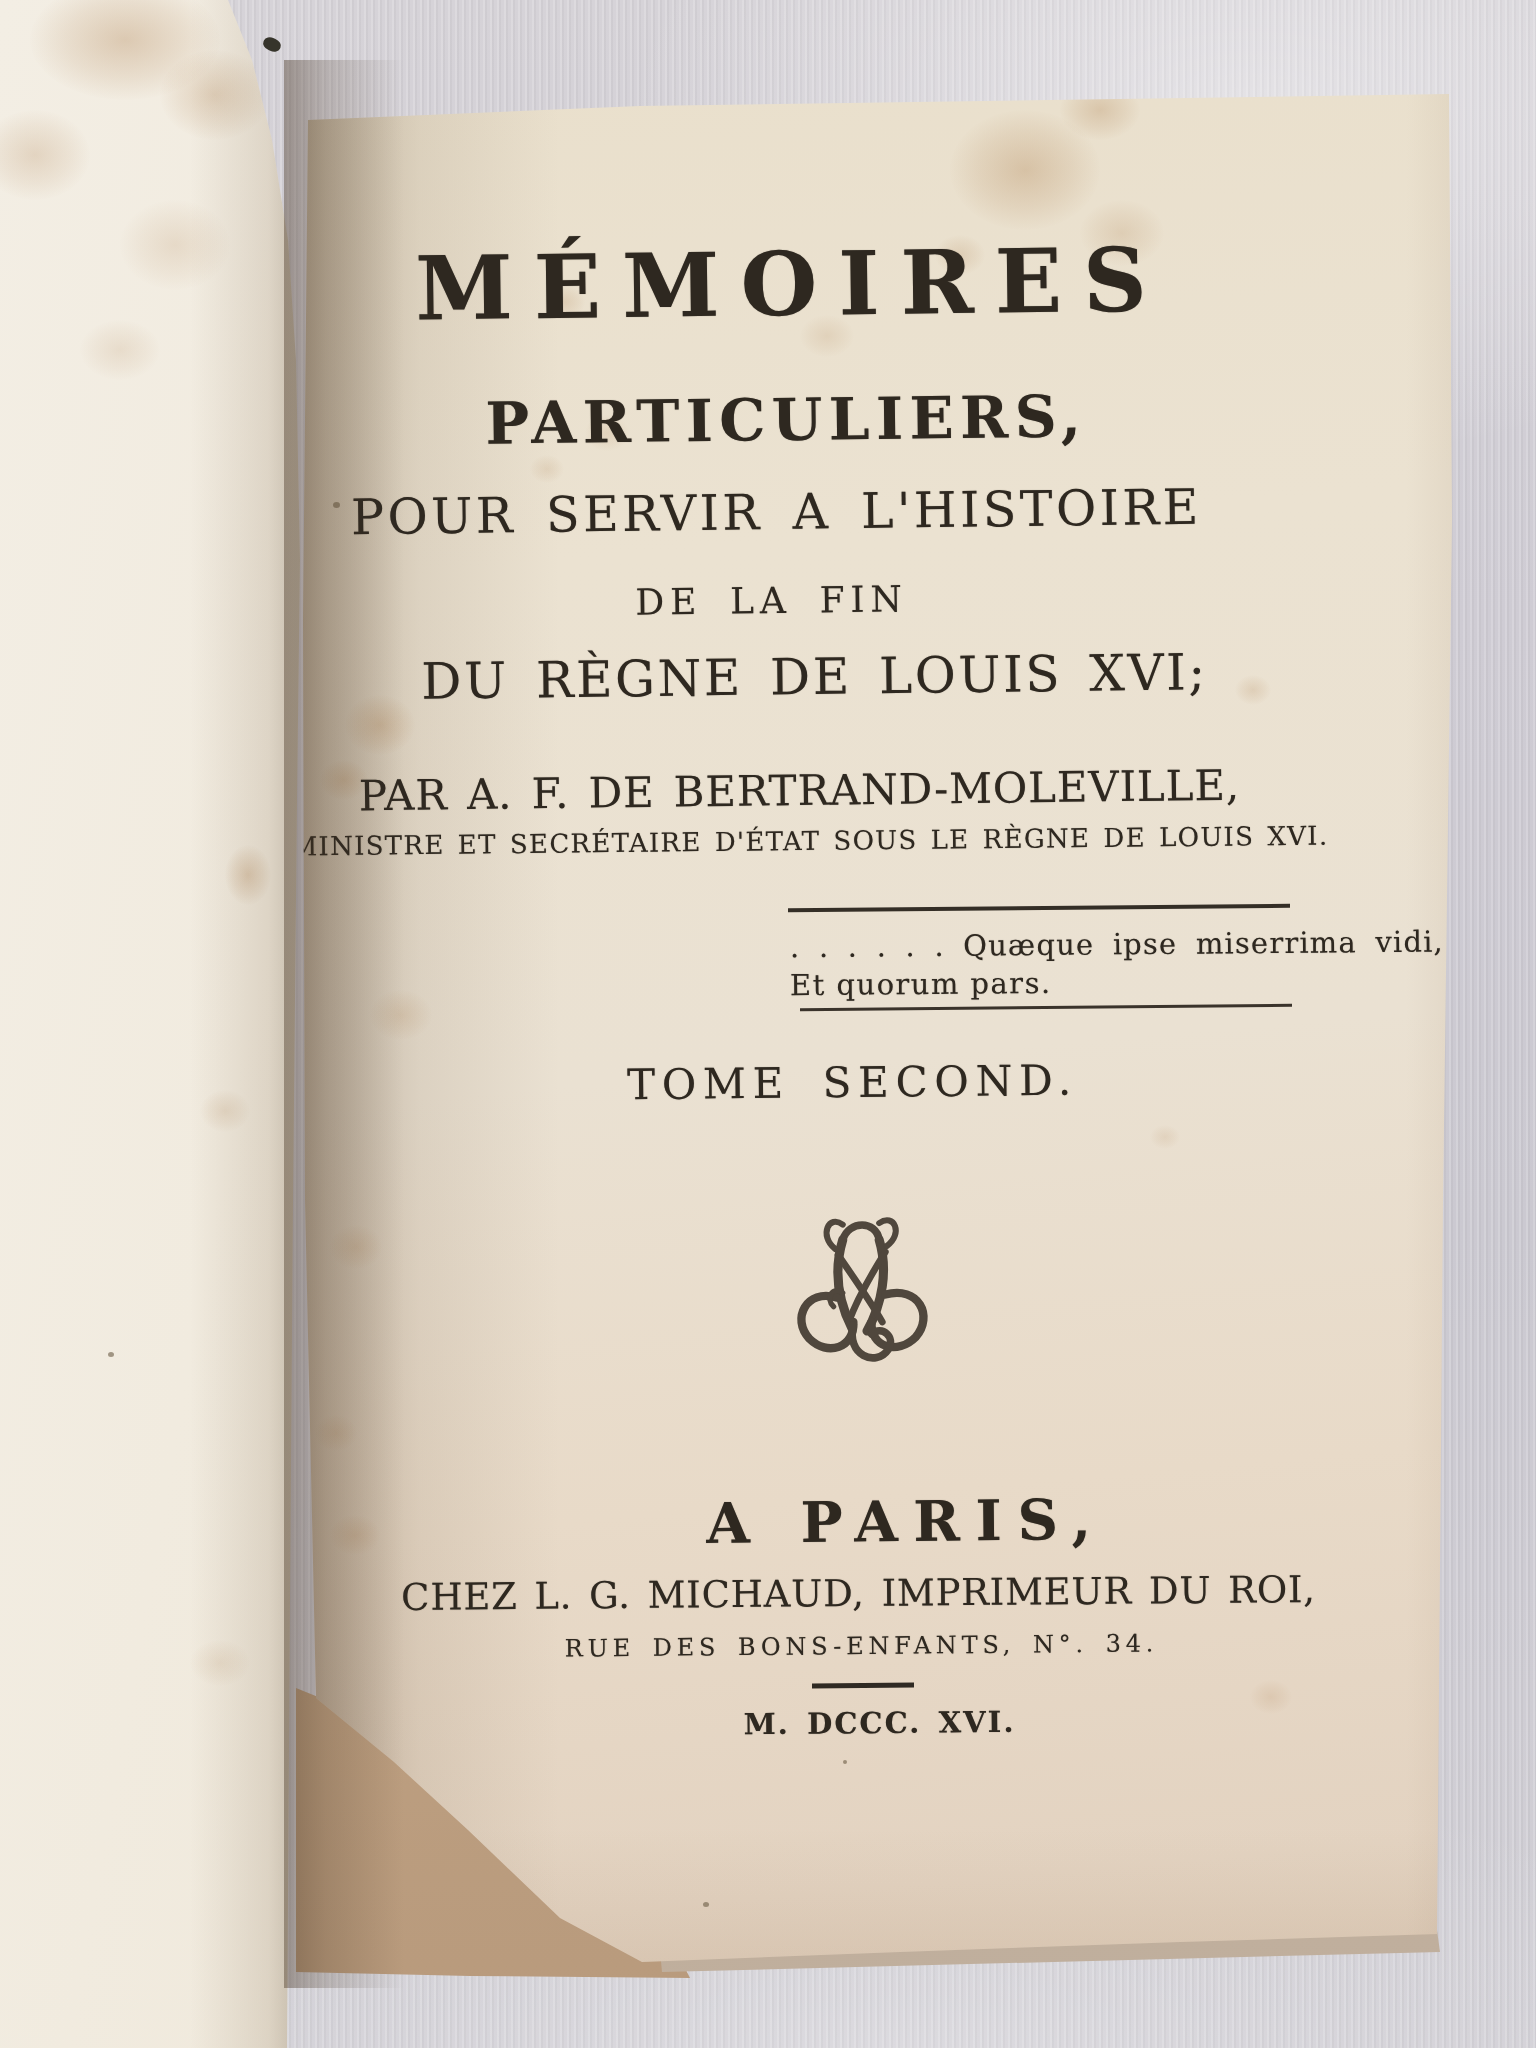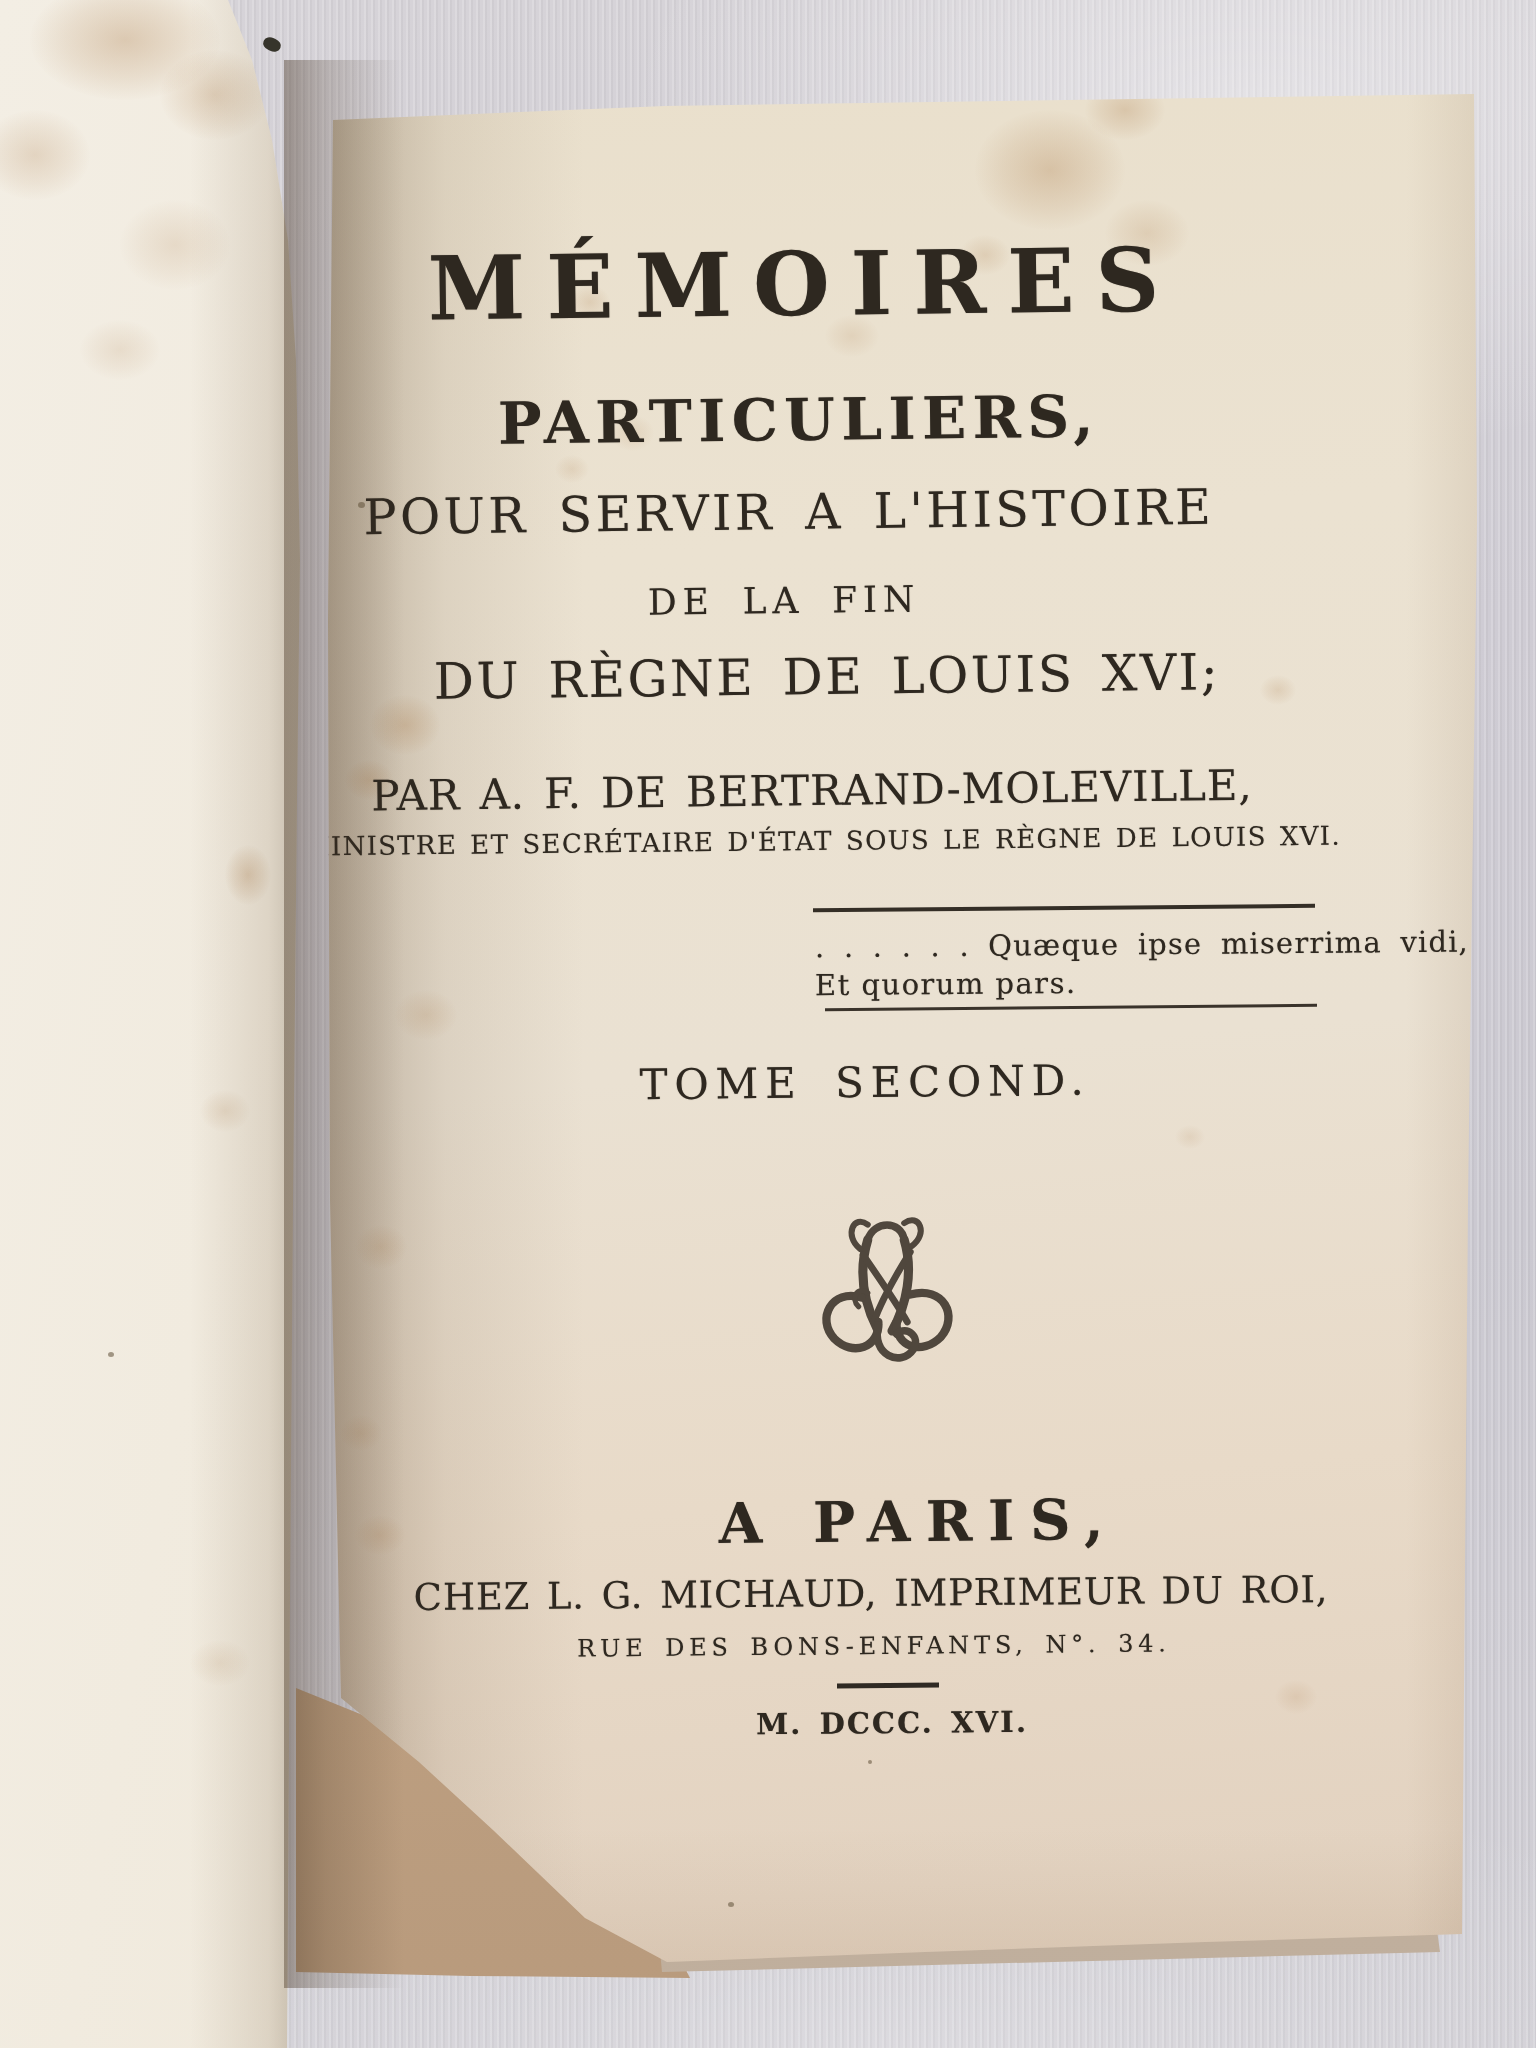--- a/index.html
+++ b/index.html
@@ -58,21 +58,20 @@
   .gutter-speck{
     position:absolute;left:263px;top:38px;width:18px;height:13px;
     background:#36342b;border-radius:45%;transform:rotate(24deg);
   }
   
   .page{
     position:absolute;inset:0;
     clip-path:polygon(308px 120px,640px 106px,1449px 94px,1452px 520px,1443px 1200px,1437px 1934px,1180px 1942px,900px 1952px,642px 1962px,560px 1918px,468px 1830px,394px 1762px,316px 1698px,305px 1200px,303px 620px);
     background:
       linear-gradient(175deg,#e9dfcb 0%,#ebe2d1 28%,#eae1d2 52%,#e8dac8 72%,#e3d3c1 90%,#deccb8 100%);
-    margin-left: 25px;
   }
   .page-shade{
     position:absolute;inset:0;
     background:
       linear-gradient(90deg,rgba(95,72,48,.34) 300px,rgba(95,72,48,.10) 420px,rgba(95,72,48,0) 560px),
       linear-gradient(270deg,rgba(130,100,70,.22) 0px,rgba(130,100,70,0) 130px),
       linear-gradient(0deg,rgba(140,105,75,.18) 0px,rgba(140,105,75,0) 220px);
   }
   
   .fox{position:absolute;border-radius:50%;background:radial-gradient(ellipse at center,rgba(164,112,58,.34),rgba(164,112,58,.14) 45%,rgba(164,112,58,0) 72%);}

